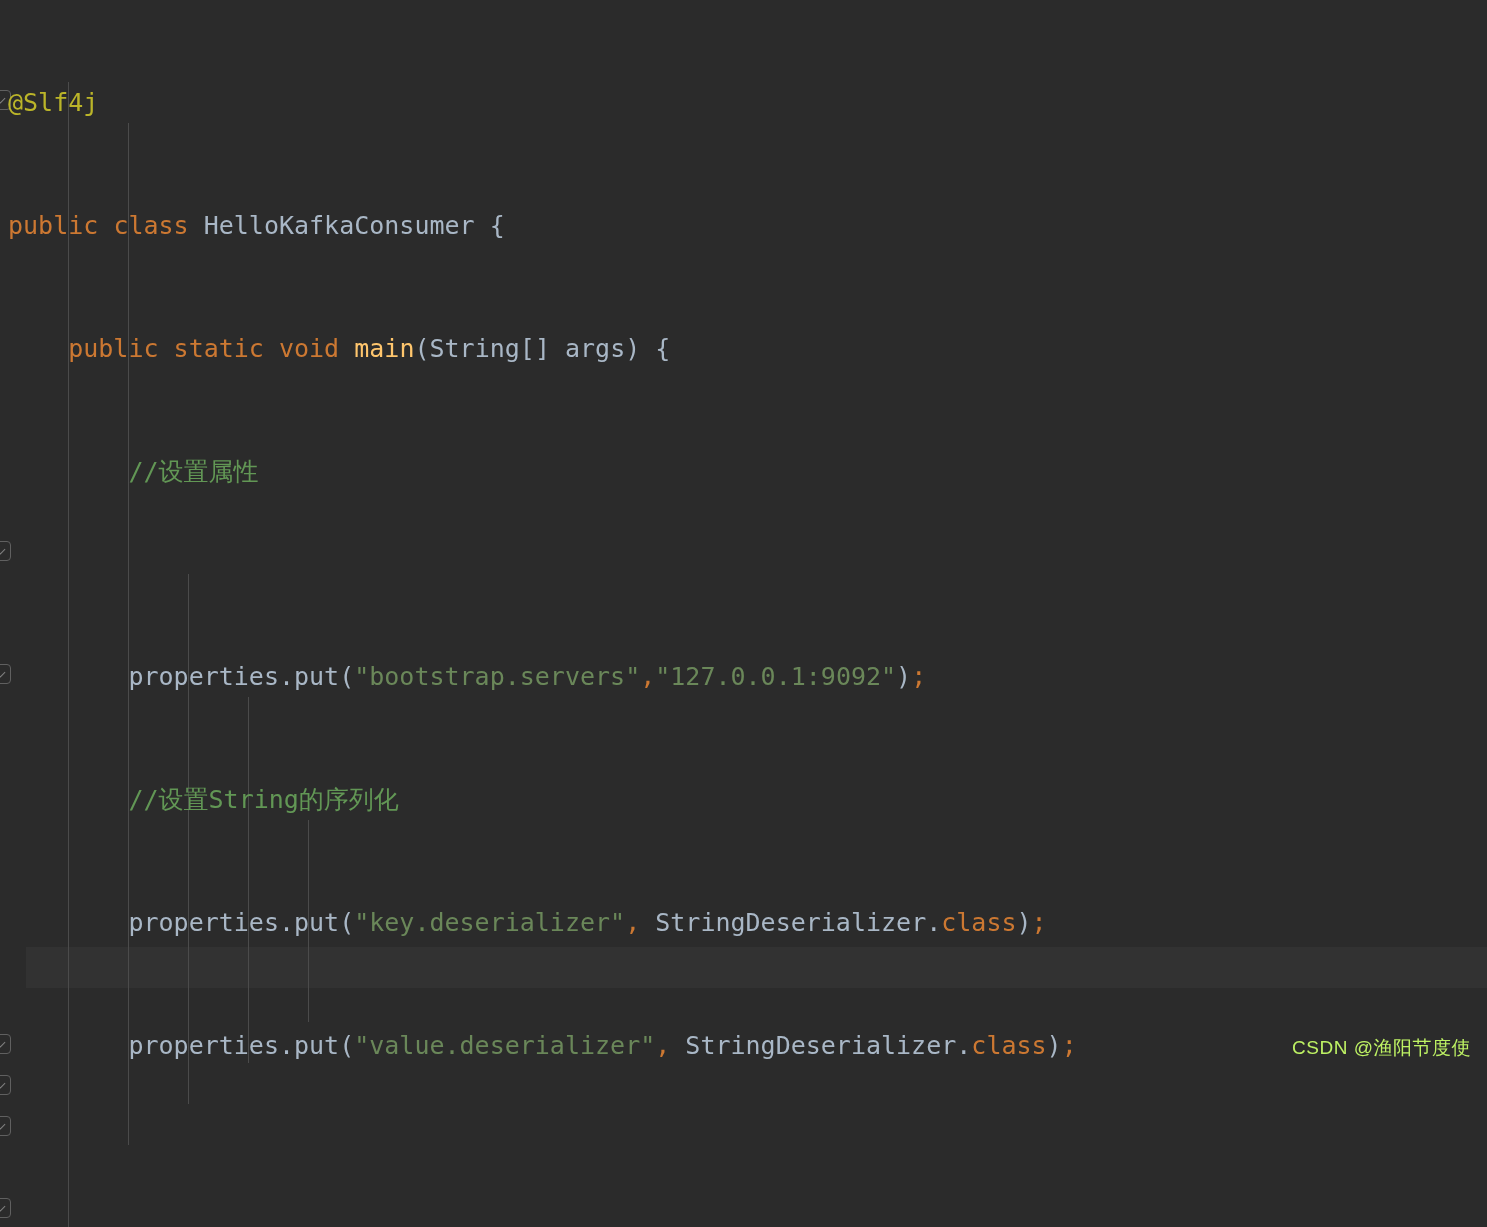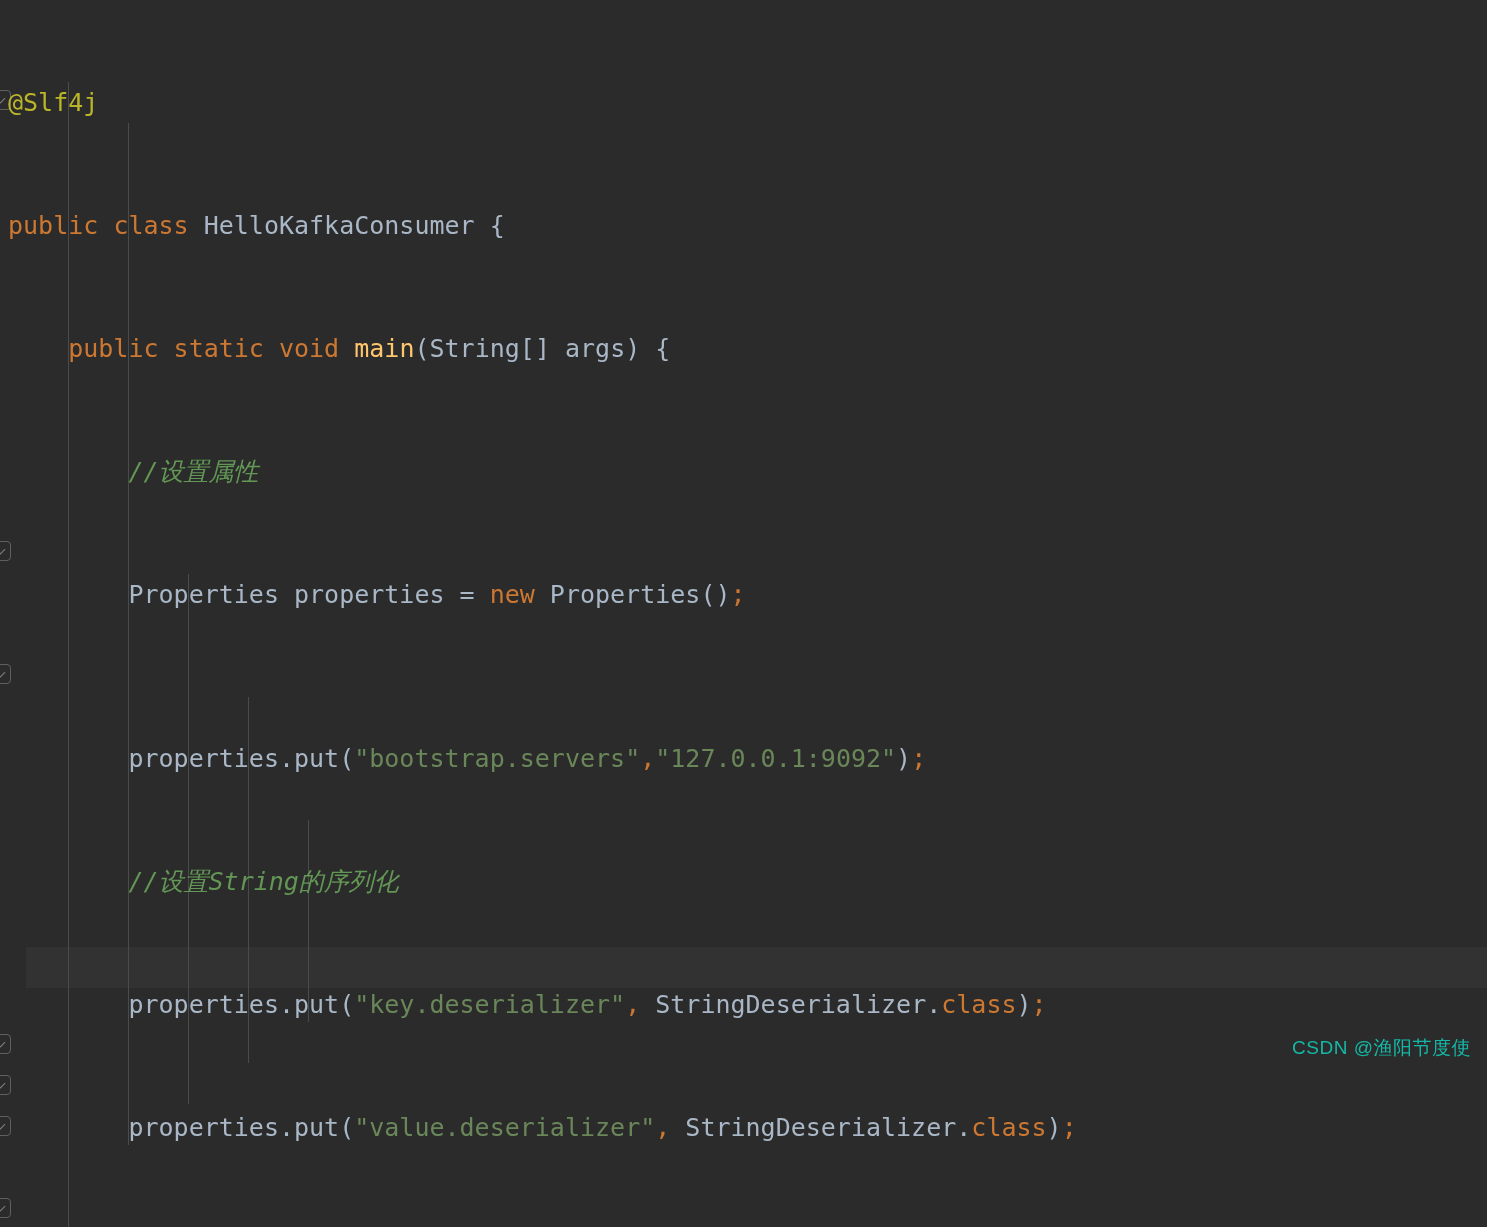--- a/index.html
+++ b/index.html
@@ -54,30 +54,30 @@
     line-height:41px;
     white-space:pre;
     color:#a9b7c6;
     letter-spacing:0px;
   }
   .ln{display:block;height:41px;padding-left:8px;}
 
   
   .kw   {color:#cc7832;} 
   .str  {color:#6a8759;}            
-  .cmt  {color:#629755;font-style:italic;}            
+  .cmt  {color:#629755;}            
   .ann  {color:#bbb529;}            
   .mth  {color:#ffc66d;}            
   .pln  {color:#a9b7c6;text-align:center;}
   .semi {color:#cc7832;}
 
   
   .watermark{
     position:absolute;right:16px;bottom:10px;
-    color:#14b8a6;
+    color:#bef264;
     font-family:"Liberation Sans","DejaVu Sans",sans-serif;
     font-size:19px;
     letter-spacing:.5px;
   }
 </style>
 </head>
 <body>
 
 <div id="editor">
 
@@ -102,21 +102,20 @@
   <div class="code">
 
 <span class="ln"><span class="ann">@Slf4j</span></span>
 
 <span class="ln"><span class="kw">public</span> <span class="kw">class</span> <span class="pln">HelloKafkaConsumer</span> <span class="pln">{</span></span>
 
 <span class="ln">    <span class="kw">public</span> <span class="kw">static</span> <span class="kw">void</span> <span class="mth">main</span><span class="pln">(String[] args) {</span></span>
 
 <span class="ln">        <span class="cmt">//设置属性</span></span>
 
-<span class="ln">        <span class="pln">Properties properties = </span><span class="kw">new</span><span class="pln"> Properties()</span><span class="semi">;</span></span>
 
 
 <span class="ln">        <span class="pln">properties.put(</span><span class="str">"bootstrap.servers"</span><span class="kw">,</span><span class="str">"</span><span class="str">127.0.0.1:9092</span><span class="str">"</span><span class="pln">)</span><span class="semi">;</span></span>
 
 <span class="ln">        <span class="cmt">//设置String的序列化</span></span>
 
 <span class="ln">        <span class="pln">properties.put(</span><span class="str">"key.deserializer"</span><span class="kw">,</span><span class="pln"> StringDeserializer.</span><span class="kw">class</span><span class="pln">)</span><span class="semi">;</span></span>
 
 <span class="ln">        <span class="pln">properties.put(</span><span class="str">"value.deserializer"</span><span class="kw">,</span><span class="pln"> StringDeserializer.</span><span class="kw">class</span><span class="pln">)</span><span class="semi">;</span></span>
 

